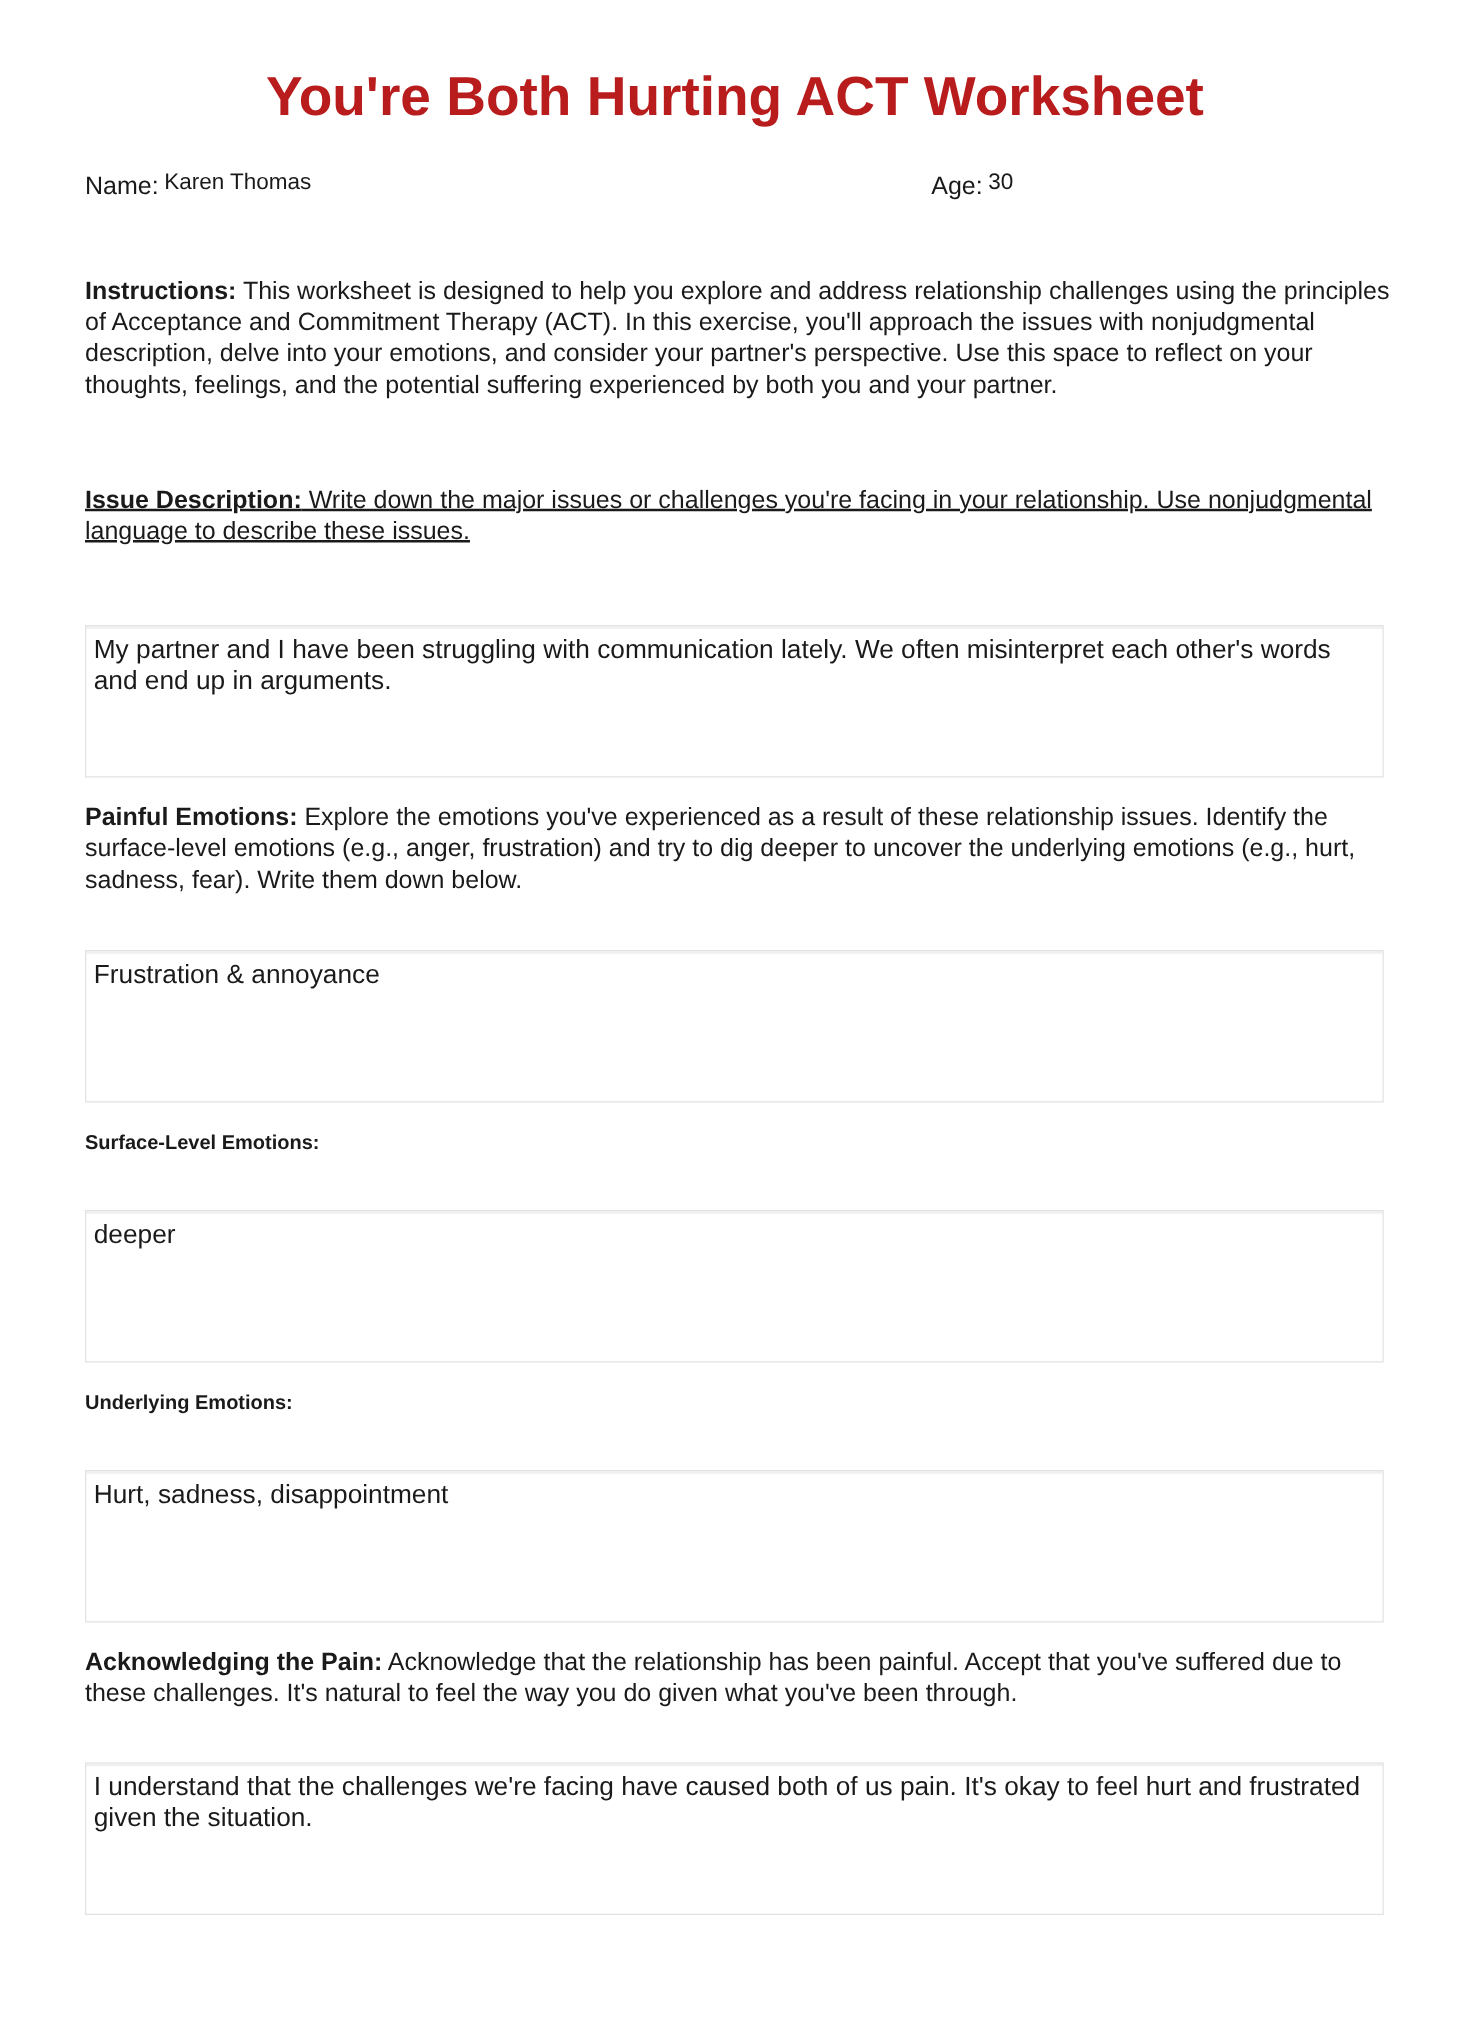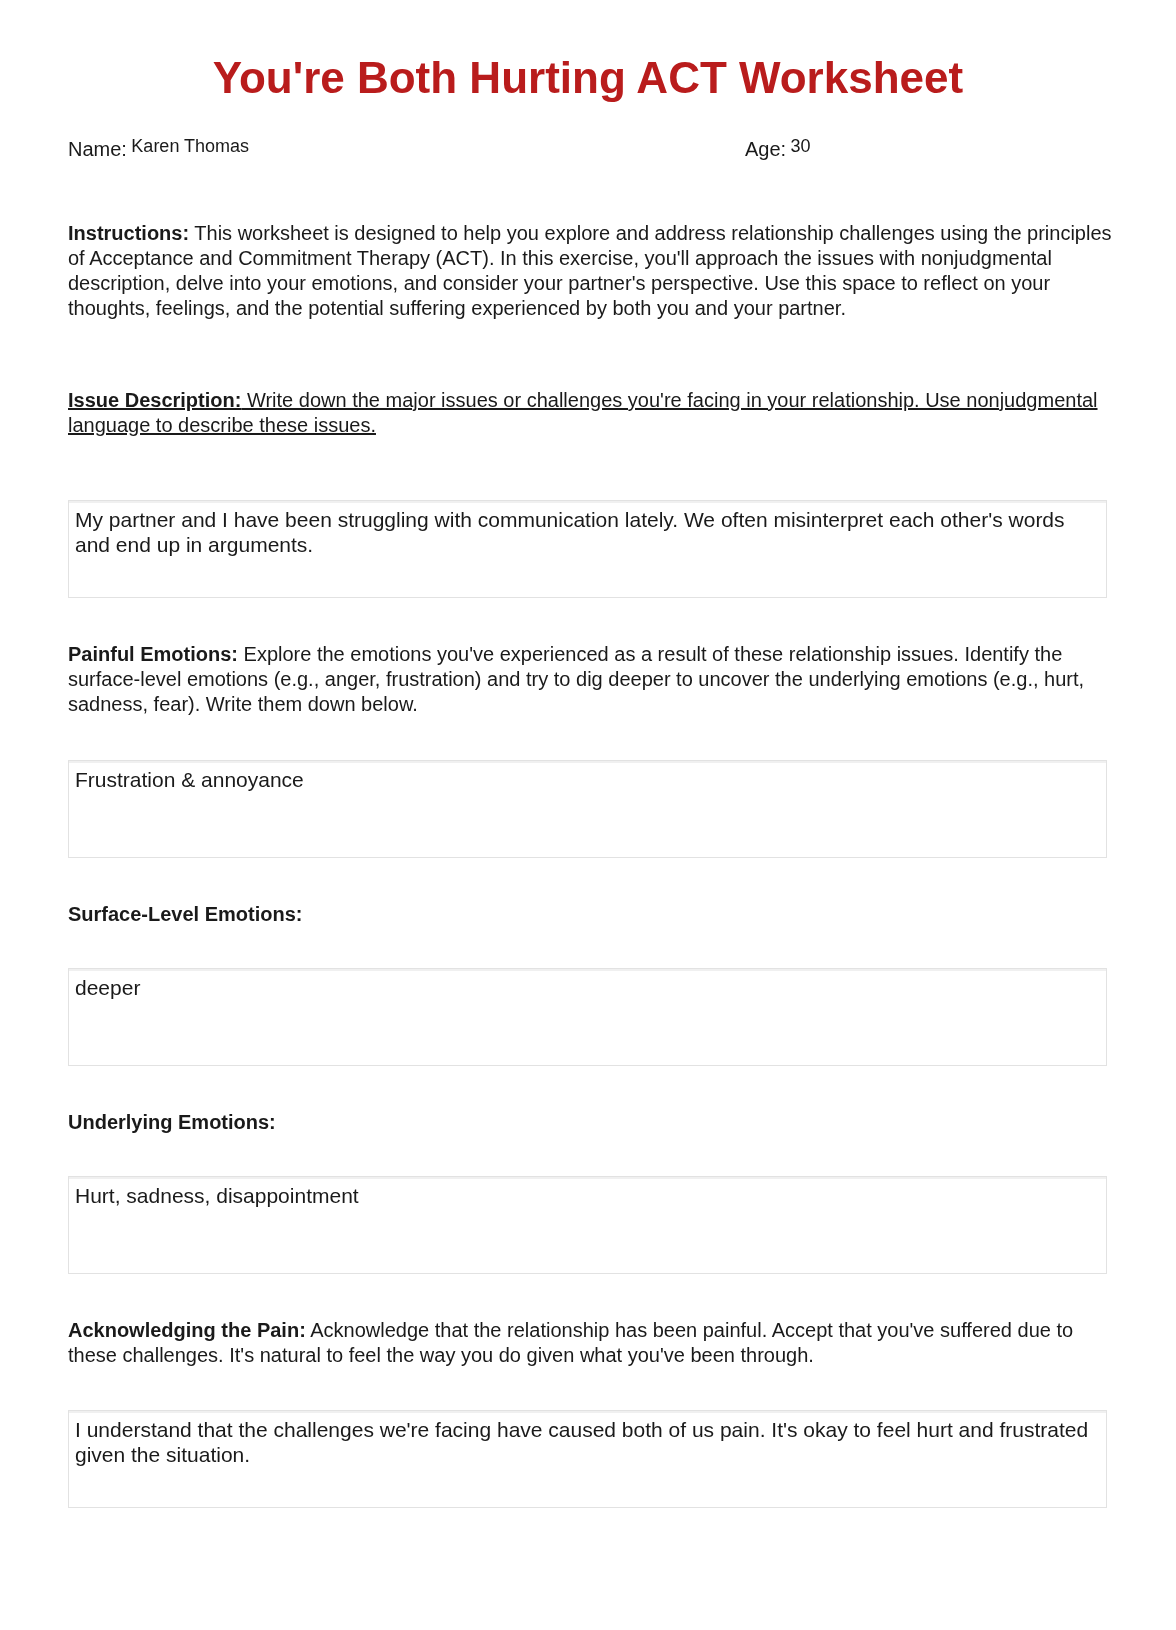--- a/index.html
+++ b/index.html
@@ -5,22 +5,22 @@
   html, body { margin:0; padding:0; background:#ffffff; }
   body { width:1176px; height:1630px; position:relative; overflow:hidden;
          font-family:"Liberation Sans", sans-serif; color:#1a1a1a; }
   .abs { position:absolute; }
   #title { left:0; width:1176px; top:52px; text-align:center; font-weight:bold;
            font-size:44px; line-height:52px; color:#b91c1c; }
   .lbl { font-size:20px; line-height:24px; }
   .val { font-size:18px; line-height:22px; }
   .para { left:68px; width:1050px; font-size:20px; line-height:25px; }
   .para b { font-weight:bold; }
-  .head { left:68px; font-size:20px; line-height:25px; font-weight:bold; }
-  .box { left:68px; width:1039px; height:98px; border:1px solid #e2e2e2;
+  .head { left:68px; font-size:16px; line-height:25px; font-weight:bold; }
+  .box { left:68px; width:1039px; height:122px; border:1px solid #e2e2e2;
          box-shadow: inset 0 2px 0 #f0f0f0; box-sizing:border-box;
          padding:6px 6px; font-size:21px; line-height:25px; color:#1a1a1a; }
 </style>
 </head>
 <body>
 
 <div id="title" class="abs">You're Both Hurting ACT Worksheet</div>
 
 <div class="abs" style="left:68px; top:137px;text-align:right;">
   <span class="lbl">Name:</span>

